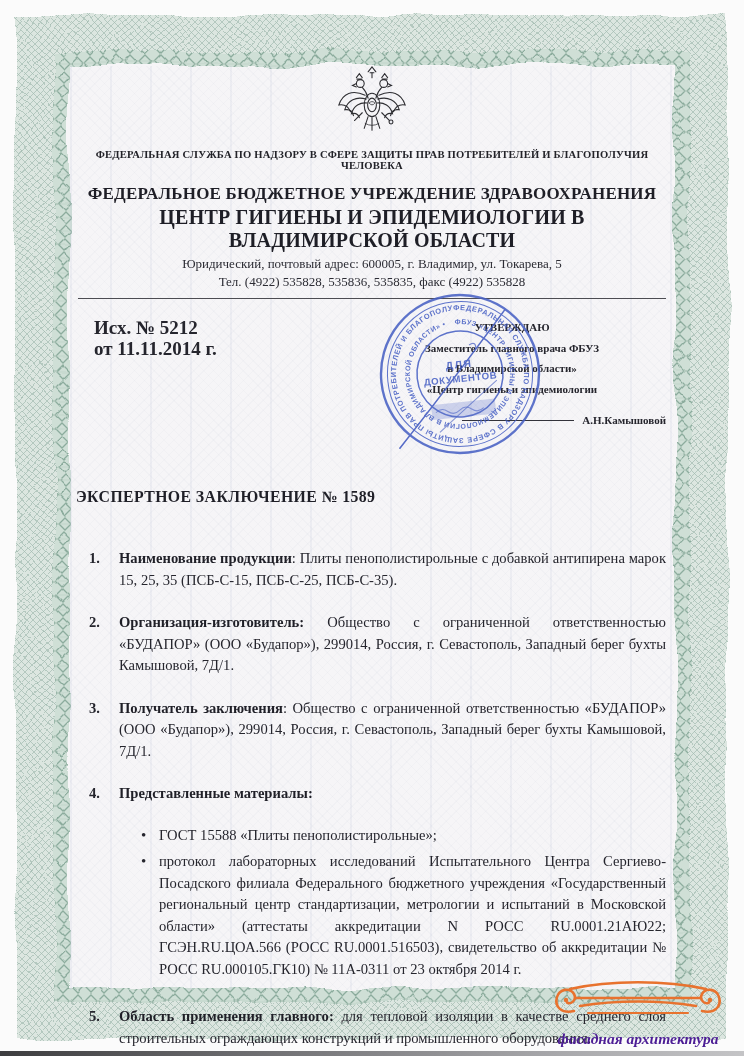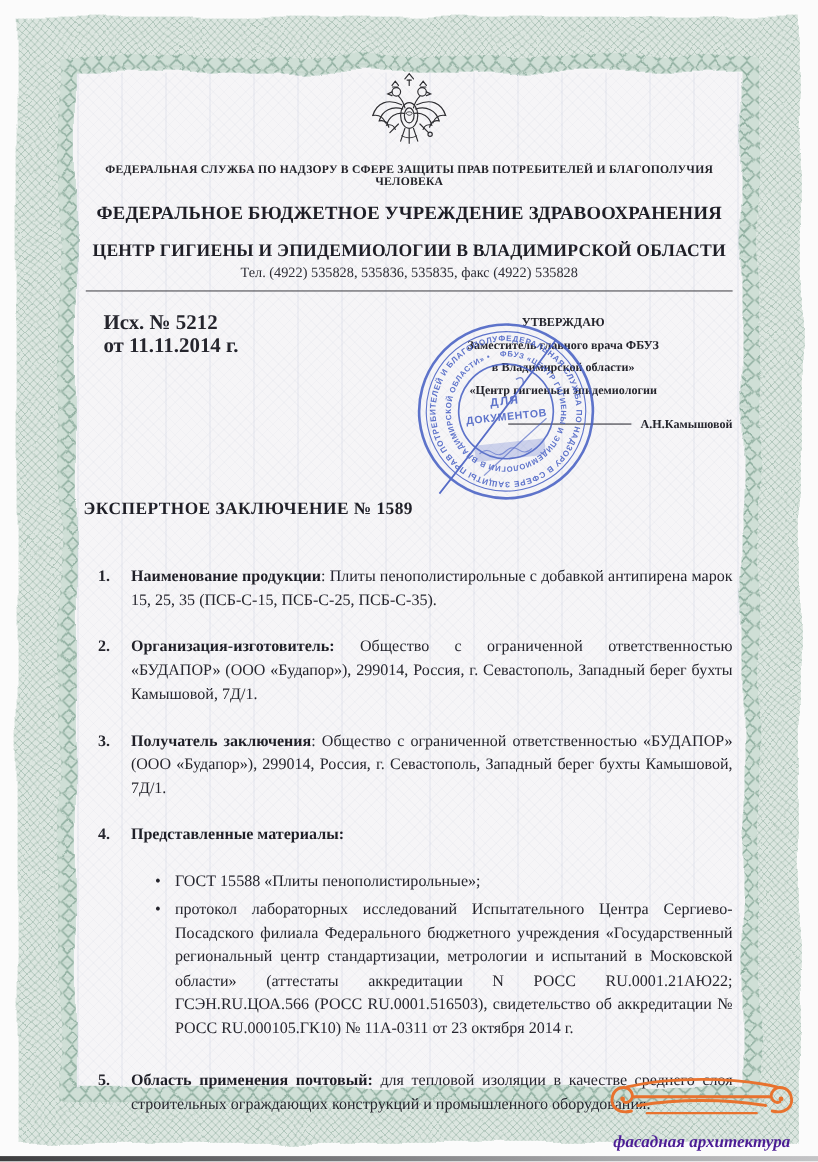--- a/index.html
+++ b/index.html
@@ -14,21 +14,21 @@
     position:absolute;left:70px;top:66px;width:604px;height:924px;z-index:2;
     box-sizing:border-box;padding:0 6px;
     background:
       repeating-linear-gradient(90deg, rgba(185,192,214,.16) 0 2px, rgba(0,0,0,0) 2px 40px),
       repeating-linear-gradient(45deg, rgba(176,186,205,.07) 0 1px, rgba(0,0,0,0) 1px 7px),
       repeating-linear-gradient(-45deg, rgba(176,186,205,.07) 0 1px, rgba(0,0,0,0) 1px 7px);
   }
   .coat{ text-align:center; height:78px; margin-top:-2px;}
   .fed-line{font-size:10.6px;font-weight:bold;text-align:center;letter-spacing:.2px;margin-top:7px;color:#232329;}
   .org1{font-size:17px;font-weight:bold;text-align:center;margin-top:13px;letter-spacing:.2px;color:#1e1e26;}
-  .org2{font-size:16px;font-weight:bold;text-align:center;margin-top:16px;letter-spacing:.2px;color:#1e1e26;}
+  .org2{font-size:20px;font-weight:bold;text-align:center;margin-top:2px;letter-spacing:.2px;color:#1e1e26;}
   .addr,.tel{font-size:13px;text-align:center;margin-top:4px;color:#2c2c34;}
   .tel{margin-top:2px;}
   .rule{border:none;border-top:1.4px solid #4c4c52;margin:8px 2px 0 2px;}
   .ref-approve{position:relative;height:112px;margin-top:18px;}
   .ref{position:absolute;left:18px;top:0;font-weight:bold;font-size:19px;line-height:21px;color:#25252d;}
   .approve{position:absolute;right:2px;top:0;width:308px;text-align:center;
     font-weight:bold;font-size:11px;line-height:20.5px;color:#25252d;}
   .signer{margin-top:11px;text-align:right;white-space:nowrap;}
   .sig-line{display:inline-block;width:112px;border-bottom:1.4px solid #33333b;
     vertical-align:baseline;transform:translateY(-3px);margin-right:8px;}
@@ -110,20 +110,21 @@
 
         <path d="M30,50 L22,58 M50,50 L58,58"></path>
         <circle cx="59.5" cy="59.5" r="2"></circle>
       </g>
     </svg>
   </div>
 
   <div class="fed-line">ФЕДЕРАЛЬНАЯ СЛУЖБА ПО НАДЗОРУ В СФЕРЕ ЗАЩИТЫ ПРАВ ПОТРЕБИТЕЛЕЙ И БЛАГОПОЛУЧИЯ ЧЕЛОВЕКА</div>
   <div class="org1">ФЕДЕРАЛЬНОЕ БЮДЖЕТНОЕ УЧРЕЖДЕНИЕ ЗДРАВООХРАНЕНИЯ</div>
   <div class="org2">ЦЕНТР ГИГИЕНЫ И ЭПИДЕМИОЛОГИИ В ВЛАДИМИРСКОЙ ОБЛАСТИ</div>
+  <div class="addr">Юридический, почтовый адрес: 600005, г. Владимир, ул. Токарева, 5</div>
   <div class="tel">Тел. (4922) 535828, 535836, 535835, факс (4922) 535828</div>
   <hr class="rule">
 
   <div class="ref-approve">
     <div class="ref">
       <div>Исх. № 5212</div>
       <div>от 11.11.2014 г.</div>
     </div>
     <div class="approve">
       <div>УТВЕРЖДАЮ</div>
@@ -183,21 +184,21 @@
       <span class="bd">
         <b>Представленные материалы:</b>
         <ul class="bullets">
           <li>ГОСТ 15588 «Плиты пенополистирольные»;</li>
           <li>протокол лабораторных исследований Испытательного Центра Сергиево-Посадского филиала Федерального бюджетного учреждения «Государственный региональный центр стандартизации, метрологии и испытаний в Московской области» (аттестаты аккредитации N РОСС RU.0001.21АЮ22; ГСЭН.RU.ЦОА.566 (РОСС RU.0001.516503), свидетельство об аккредитации № РОСС RU.000105.ГК10) № 11А-0311 от 23 октября 2014 г.</li>
         </ul>
       </span>
     </div>
     <div class="sec">
       <span class="num">5.</span>
-      <span class="bd"><b>Область применения почтовый:</b><span> </span><span>для тепловой изоляции в качестве среднего слоя строительных ограждающих конструкций и промышленного оборудования.</span></span>
+      <span class="bd"><b>Область применения главного:</b><span> </span><span>для тепловой изоляции в качестве среднего слоя строительных ограждающих конструкций и промышленного оборудования.</span></span>
     </div>
   </div>
 </div>
 
 <div class="logo">
   <svg width="196" height="50" viewBox="0 0 196 50" aria-hidden="true">
     <g stroke="#e8722e" stroke-width="2.6" fill="none" stroke-linecap="round">
       <path d="M34,36 c-12,3 -20,-4 -17,-14 c2.5,-8 13,-10 17,-3 c3,5.5 -2.5,11 -7,8.5"></path>
       <circle cx="26" cy="25" r="2.2" fill="#e8722e" stroke="none"></circle>
       <path d="M162,36 c12,3 20,-4 17,-14 c-2.5,-8 -13,-10 -17,-3 c-3,5.5 2.5,11 7,8.5"></path>

